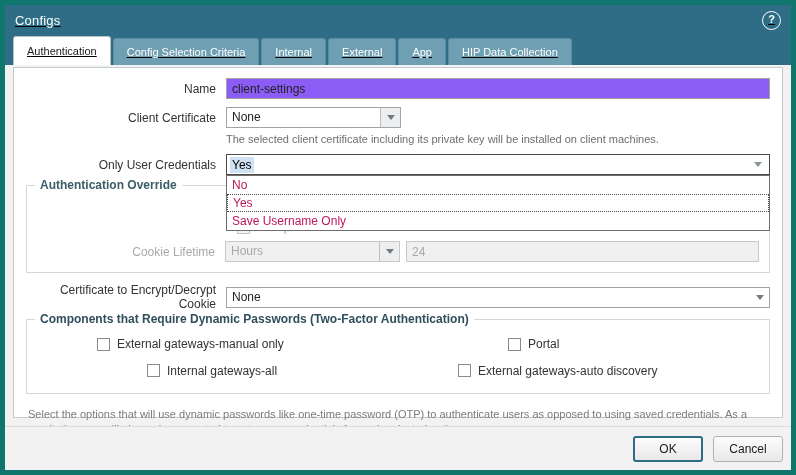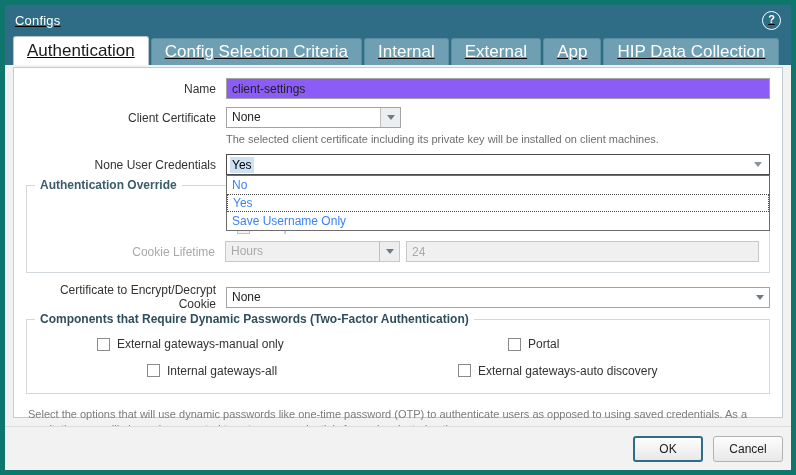--- a/index.html
+++ b/index.html
@@ -59,21 +59,21 @@
     padding-left: 8px;
     box-sizing: border-box;
   }
   .tab {
     height: 26px;
     line-height: 26px;
     padding: 0 13px;
     margin-right: 2px;
     background: #6f9fb2;
     color: #ffffff;
-    font-size: 17px;
+    font-size: 11px;
     border: 1px solid #5b8ea3;
     border-bottom: none;
     border-radius: 3px 3px 0 0;
     cursor: pointer;
     white-space: nowrap;
   }
   .tab.active {
     background: #ffffff;
     color: #1b1b1b;
     height: 28px;
@@ -233,21 +233,21 @@
     top: 21px;
     background: #ffffff;
     border: 1px solid #6d6d6d;
     z-index: 40;
   }
   .dropdown .opt {
     height: 18px;
     line-height: 18px;
     font-size: 12px;
     padding-left: 5px;
-    color: #3b82f6;
+    color: #be185d;
     cursor: pointer;
   }
   .dropdown .opt.highlight {
     border: 1px dotted #4a4a4a;
     height: 18px;
     line-height: 16px;
     box-sizing: border-box;
   }
   
   .cb {
@@ -347,21 +347,21 @@
           <span>None</span>
           <span class="arrow">
               <i></i>
             </span>
         </div>
       </div>
     </div>
     <div class="hint">The selected client certificate including its private key will be installed on client machines.</div>
 
     <div class="row" style="position:relative;z-index:50;margin-bottom:9px">
-      <div class="lbl">None User Credentials</div>
+      <div class="lbl">Only User Credentials</div>
       <div class="combo-wrap">
         <div class="combo-field">
           <span class="sel-text">Yes</span>
           <span class="arrow">
               <i></i>
             </span>
         </div>
         <div class="dropdown">
           <div class="opt">No</div>
           <div class="opt highlight">Yes</div>

